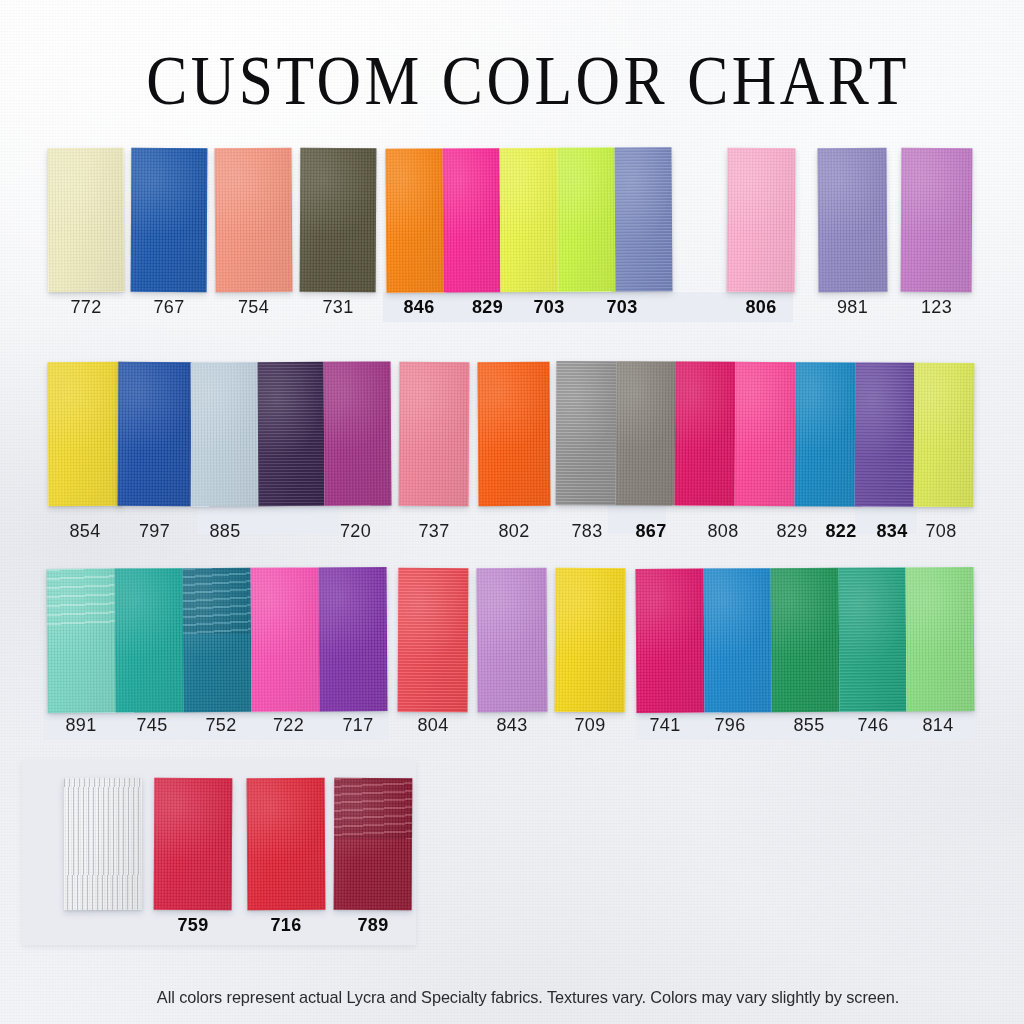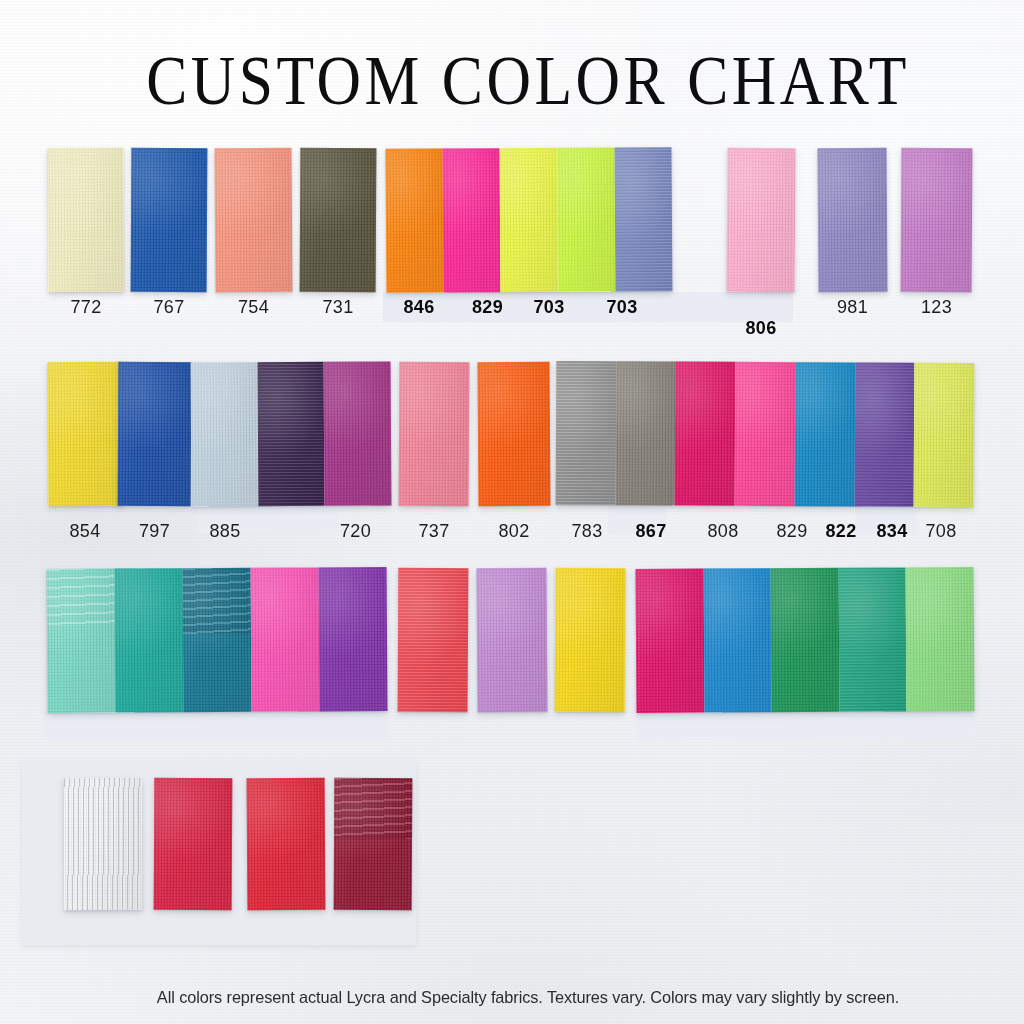--- a/index.html
+++ b/index.html
@@ -247,21 +247,21 @@
           </div>
           <div class="labels" style="top: 144px;">
             <div class="code" style="left: 48px; width: 76px;">772</div>
             <div class="code" style="left: 131px; width: 76px;">767</div>
             <div class="code" style="left: 215px; width: 77px;">754</div>
             <div class="code" style="left: 300px; width: 76px;">731</div>
             <div class="code strong" style="left: 386px; width: 66px;">846</div>
             <div class="code strong" style="left: 453px; width: 69px;">829</div>
             <div class="code strong" style="left: 518px; width: 62px;">703</div>
             <div class="code strong" style="left: 586px; width: 72px;">703</div>
-            <div class="code strong" style="left: 727px; width: 68px; margin-top: 21px;">806</div>
+            <div class="code strong" style="left: 727px; width: 68px;">806</div>
             <div class="code" style="left: 818px; width: 69px;">981</div>
             <div class="code" style="left: 901px; width: 71px;">123</div>
           </div>
         </div>
       </div>
       <div class="swatch-row" style="top: 362px;">
         <div class="row-inner">
           <div class="label-band" style="left: 197px; width: 142px; top: 142px;"></div>
           <div class="label-band" style="left: 608px; width: 58px; top: 142px;"></div>
           <div class="label-band" style="left: 855px; width: 62px; top: 142px;"></div>
@@ -328,35 +328,55 @@
           <div class="group tilt-b" style="left: 555px; width: 70px;">
             <div class="swatch" style="flex: 1 1 0px; background: rgb(245, 213, 16);"></div>
           </div>
           <div class="group tilt-a" style="left: 636px; width: 338px;">
             <div class="swatch" style="flex: 1 1 0px; background: rgb(220, 10, 99);"></div>
             <div class="swatch" style="flex: 1 1 0px; background: rgb(16, 129, 201);"></div>
             <div class="swatch" style="flex: 1 1 0px; background: rgb(18, 144, 79);"></div>
             <div class="swatch knit-rib" style="flex: 1 1 0px; background: rgb(30, 171, 133);"></div>
             <div class="swatch" style="flex: 1 1 0px; background: rgb(132, 218, 123);"></div>
           </div>
+          <div class="labels" style="top: 142px;">
+            <div class="code" style="left: 47px; width: 68px;">891</div>
+            <div class="code" style="left: 119px; width: 66px;">745</div>
+            <div class="code" style="left: 187px; width: 68px;">752</div>
+            <div class="code" style="left: 255px; width: 67px;">722</div>
+            <div class="code" style="left: 325px; width: 66px;">717</div>
+            <div class="code" style="left: 398px; width: 70px;">804</div>
+            <div class="code" style="left: 477px; width: 70px;">843</div>
+            <div class="code" style="left: 555px; width: 70px;">709</div>
+            <div class="code" style="left: 632px; width: 66px;">741</div>
+            <div class="code" style="left: 697px; width: 66px;">796</div>
+            <div class="code" style="left: 775px; width: 68px;">855</div>
+            <div class="code" style="left: 840px; width: 66px;">746</div>
+            <div class="code" style="left: 905px; width: 66px;">814</div>
+          </div>
         </div>
       </div>
     </div>
 
   <div id="bottom-card">
     <div class="row-inner" id="bottom-card-inner">
         <div class="group tilt-a" style="left: 42px; width: 78px;">
           <div class="swatch knit-pinstripe" style="flex: 1 1 0px; background: rgb(242, 243, 245);"></div>
         </div>
         <div class="group tilt-b" style="left: 132px; width: 78px;">
           <div class="swatch" style="flex: 1 1 0px; background: rgb(213, 24, 59);"></div>
         </div>
         <div class="group tilt-a" style="left: 225px; width: 78px;">
           <div class="swatch" style="flex: 1 1 0px; background: rgb(221, 26, 46);"></div>
         </div>
         <div class="group tilt-b" style="left: 312px; width: 78px;">
           <div class="swatch knit-dark-stripe" style="flex: 1 1 0px; background: rgb(141, 15, 44);"></div>
         </div>
+        <div class="labels" style="top: 150px;">
+          <div class="code strong" style="left: 132px; width: 78px;">759</div>
+          <div class="code strong" style="left: 225px; width: 78px;">716</div>
+          <div class="code strong" style="left: 312px; width: 78px;">789</div>
+        </div>
       </div>
   </div>
 
   <div id="footer-note">All colors represent actual Lycra and Specialty fabrics. Textures vary. Colors may vary slightly by screen.</div>
 </div>
 
 </body></html>

